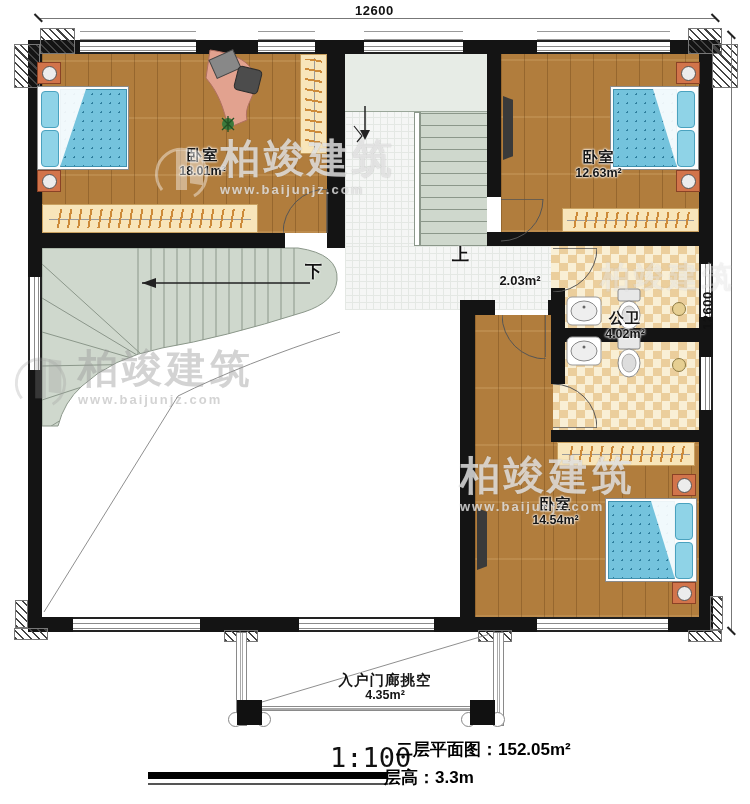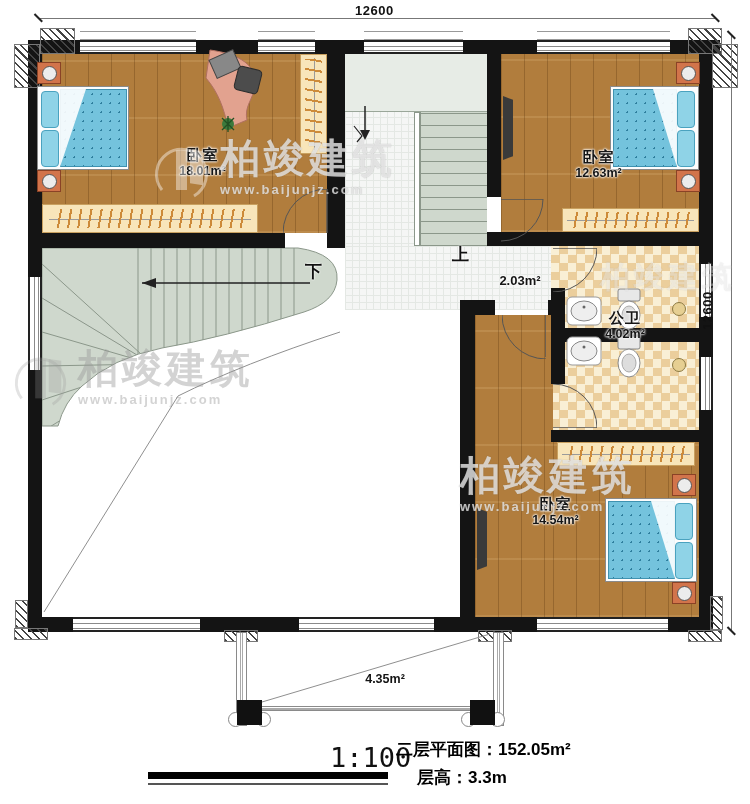--- a/index.html
+++ b/index.html
@@ -313,20 +313,21 @@
   </div>
   <div class="rlabel" style="left:575px;top:262px;width:100px;margin-top:48px;">
     <div class="nm">公卫</div>
       <div class="ar">4.02m²</div>
   </div>
   <div class="rlabel" style="left:493px;top:496px;width:125px;">
     <div class="nm">卧室</div>
       <div class="ar">14.54m²</div>
   </div>
   <div class="rlabel" style="left:310px;top:672px;width:150px;">
+    <div class="nm" style="font-size:14.5px;">入户门廊挑空</div>
       <div class="ar">4.35m²</div>
   </div>
   <div class="rlabel" style="left:488px;top:274px;width:64px;">
     <div class="ar" style="font-size:13px;">2.03m²</div>
   </div>
   <div class="dirlabel" style="left:452px;top:243px;">上</div>
   <div class="dirlabel" style="left:305px;top:260px;">下</div>
 
   <div class="dimline" style="left:38px;top:18px;width:678px;height:1px;"></div>
   <div class="tick" style="left:33px;top:17px;"></div>
@@ -375,17 +376,17 @@
       <div class="brand" style="font-size:30px;">柏竣建筑</div>
     </div>
   </div>
 
   <div class="tb-scale" style="left:330px;top:742px;">1:100</div>
   <div class="tb-line1" style="left:148px;top:772px;width:240px;height:7px;"></div>
   <div class="tb-line2" style="left:148px;top:783px;width:240px;height:2px;"></div>
   <div class="tb-info" style="left:396px;top:738px;">
     <span>二层平面图：</span><span>152.05m²</span>
   </div>
-  <div class="tb-info" style="left:417px;top:766px;">
+  <div class="tb-info" style="left:384px;top:766px;">
     <span>层高：</span><span>3.3m</span>
   </div>
 
 </div>
 
 </body></html>

